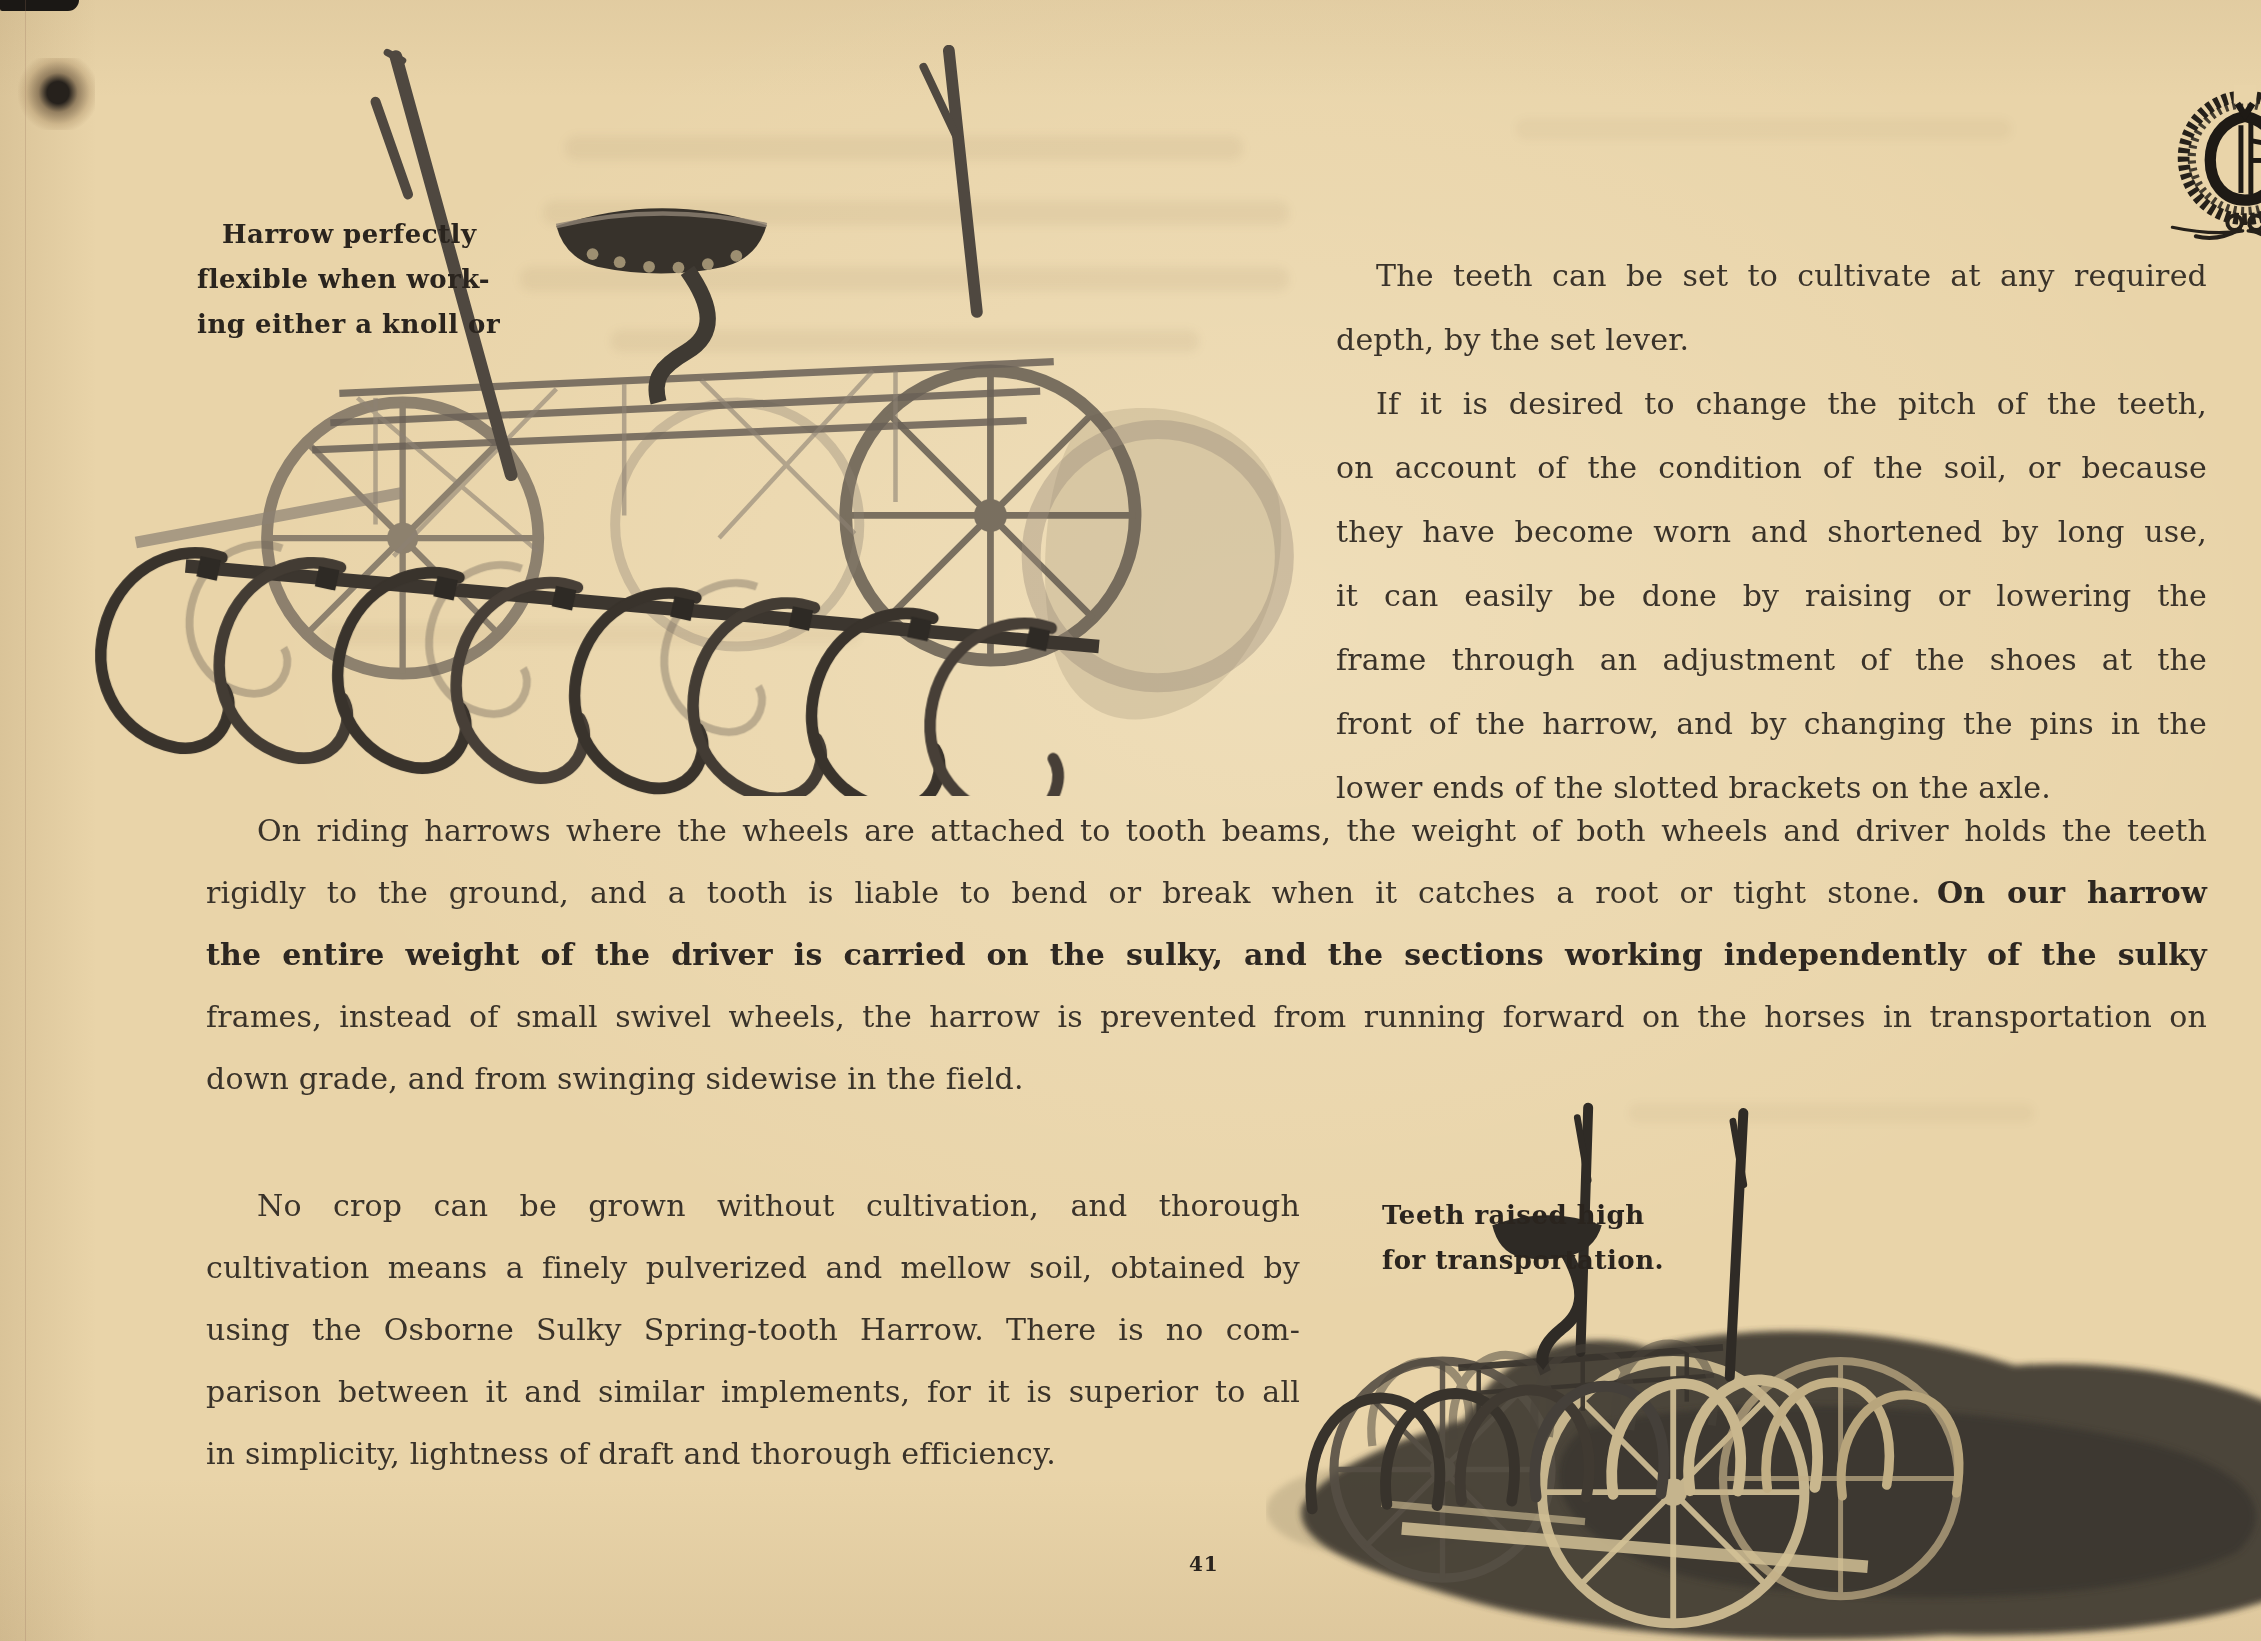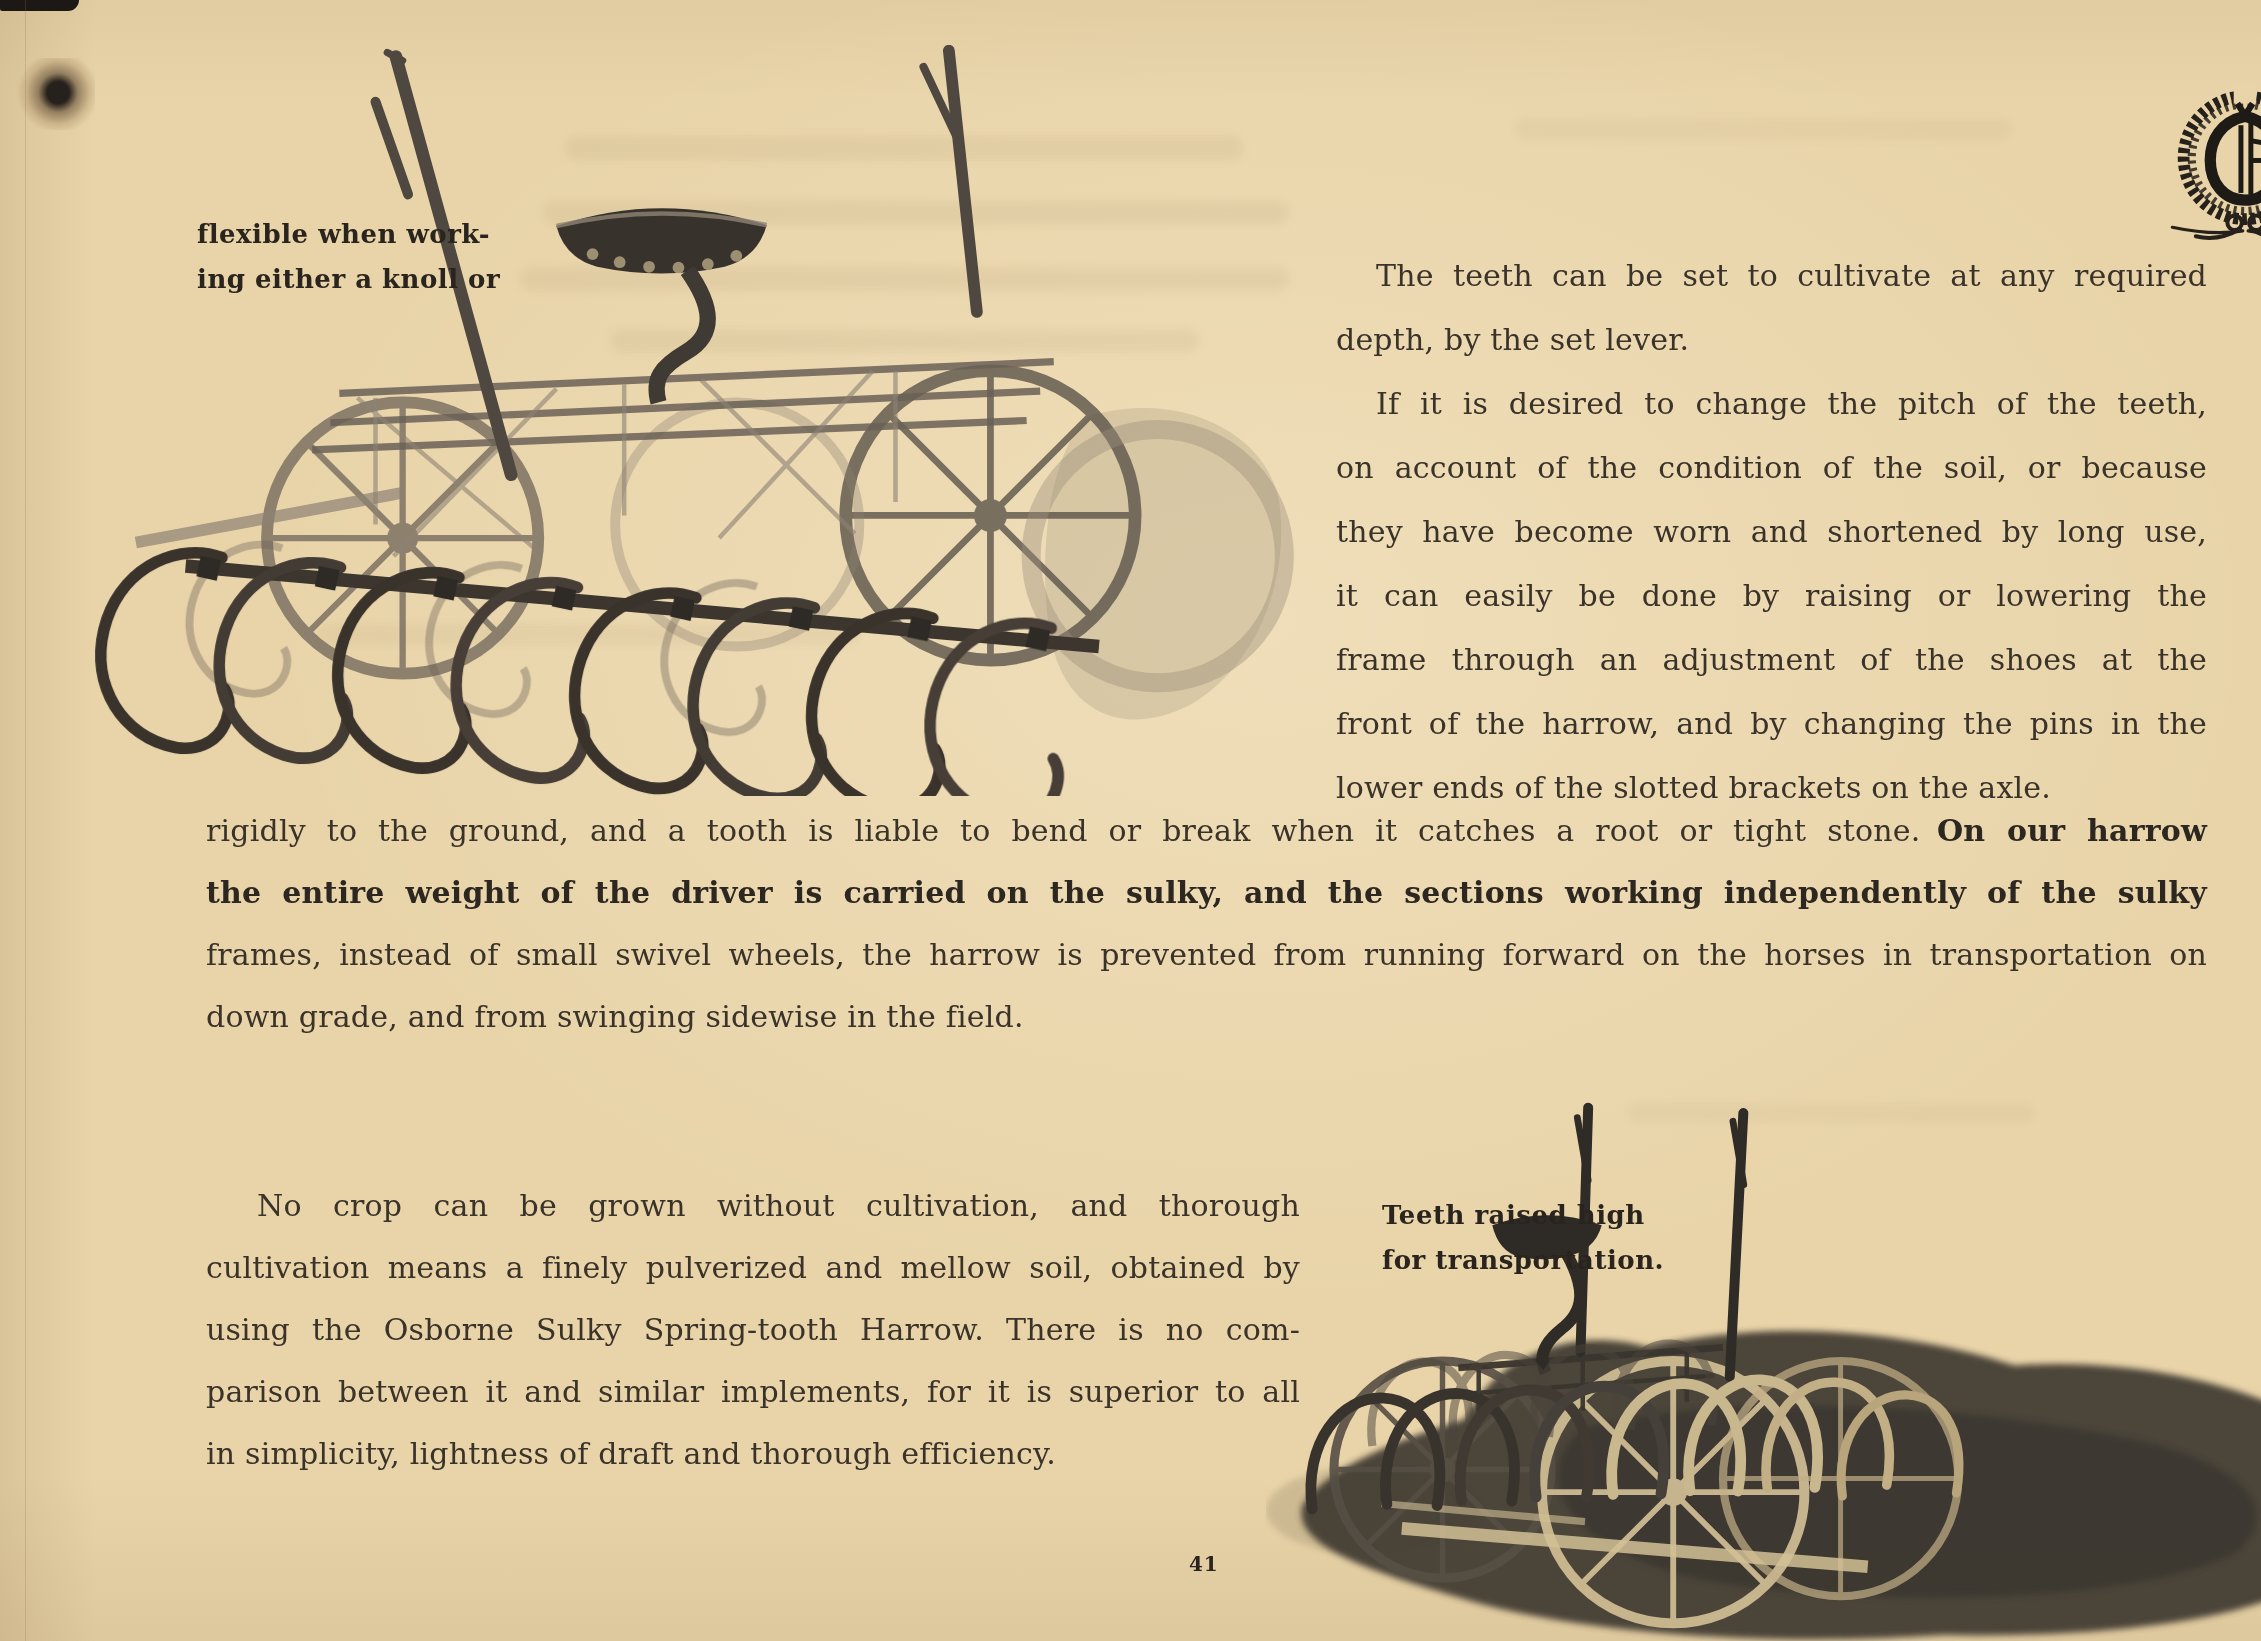--- a/index.html
+++ b/index.html
@@ -223,20 +223,21 @@
     <path d="M178 70 L195 96 L212 70" fill="none" stroke="#1e1a15" stroke-width="14"></path>
     <g stroke="#1e1a15" stroke-width="11">
       <line x1="186" y1="118" x2="186" y2="268"></line>
       <line x1="208" y1="112" x2="208" y2="272"></line>
       <line x1="208" y1="196" x2="248" y2="196"></line>
       <line x1="208" y1="152" x2="240" y2="158"></line>
     </g>
   </svg>
 
   <div class="abs cap" style="left:197px;top:212px;width:488px;">
+    <span class="line" style="text-indent:25px;">Harrow perfectly</span>
     <span class="line">flexible when work-</span>
     <span class="line">ing either a knoll or</span>
   </div>
 
   <div class="abs cap" style="left:1382px;top:1193px;width:344px;">
     <span class="line">Teeth raised high</span>
     <span class="line">for transportation.</span>
   </div>
 
   <div class="abs bodytext rc" style="left:1336px;top:244px;width:871px;">
@@ -245,20 +246,21 @@
     <span class="line just ind1">If it is desired to change the pitch of the teeth,</span>
     <span class="line just">on account of the condition of the soil, or because</span>
     <span class="line just">they have become worn and shortened by long use,</span>
     <span class="line just">it can easily be done by raising or lowering the</span>
     <span class="line just">frame through an adjustment of the shoes at the</span>
     <span class="line just">front of the harrow, and by changing the pins in the</span>
     <span class="line">lower ends of the slotted brackets on the axle.</span>
   </div>
 
   <div class="abs bodytext mp" style="left:206px;top:800px;width:2001px;">
+    <span class="line just ind2">On riding harrows where the wheels are attached to tooth beams, the weight of both wheels and driver holds the teeth</span>
     <span class="line just">
       <span>rigidly to the ground, and a tooth is liable to bend or break when it catches a root or tight stone.</span><span class="b gap">On our harrow</span>
     </span>
     <span class="line just b">the entire weight of the driver is carried on the sulky, and the sections working independently of the sulky</span>
     <span class="line just">frames, instead of small swivel wheels, the harrow is prevented from running forward on the horses in transportation on</span>
     <span class="line">down grade, and from swinging sidewise in the field.</span>
   </div>
 
   <div class="abs bodytext lp" style="left:206px;top:1175px;width:1094px;">
     <span class="line just ind2">No crop can be grown without cultivation, and thorough</span>

